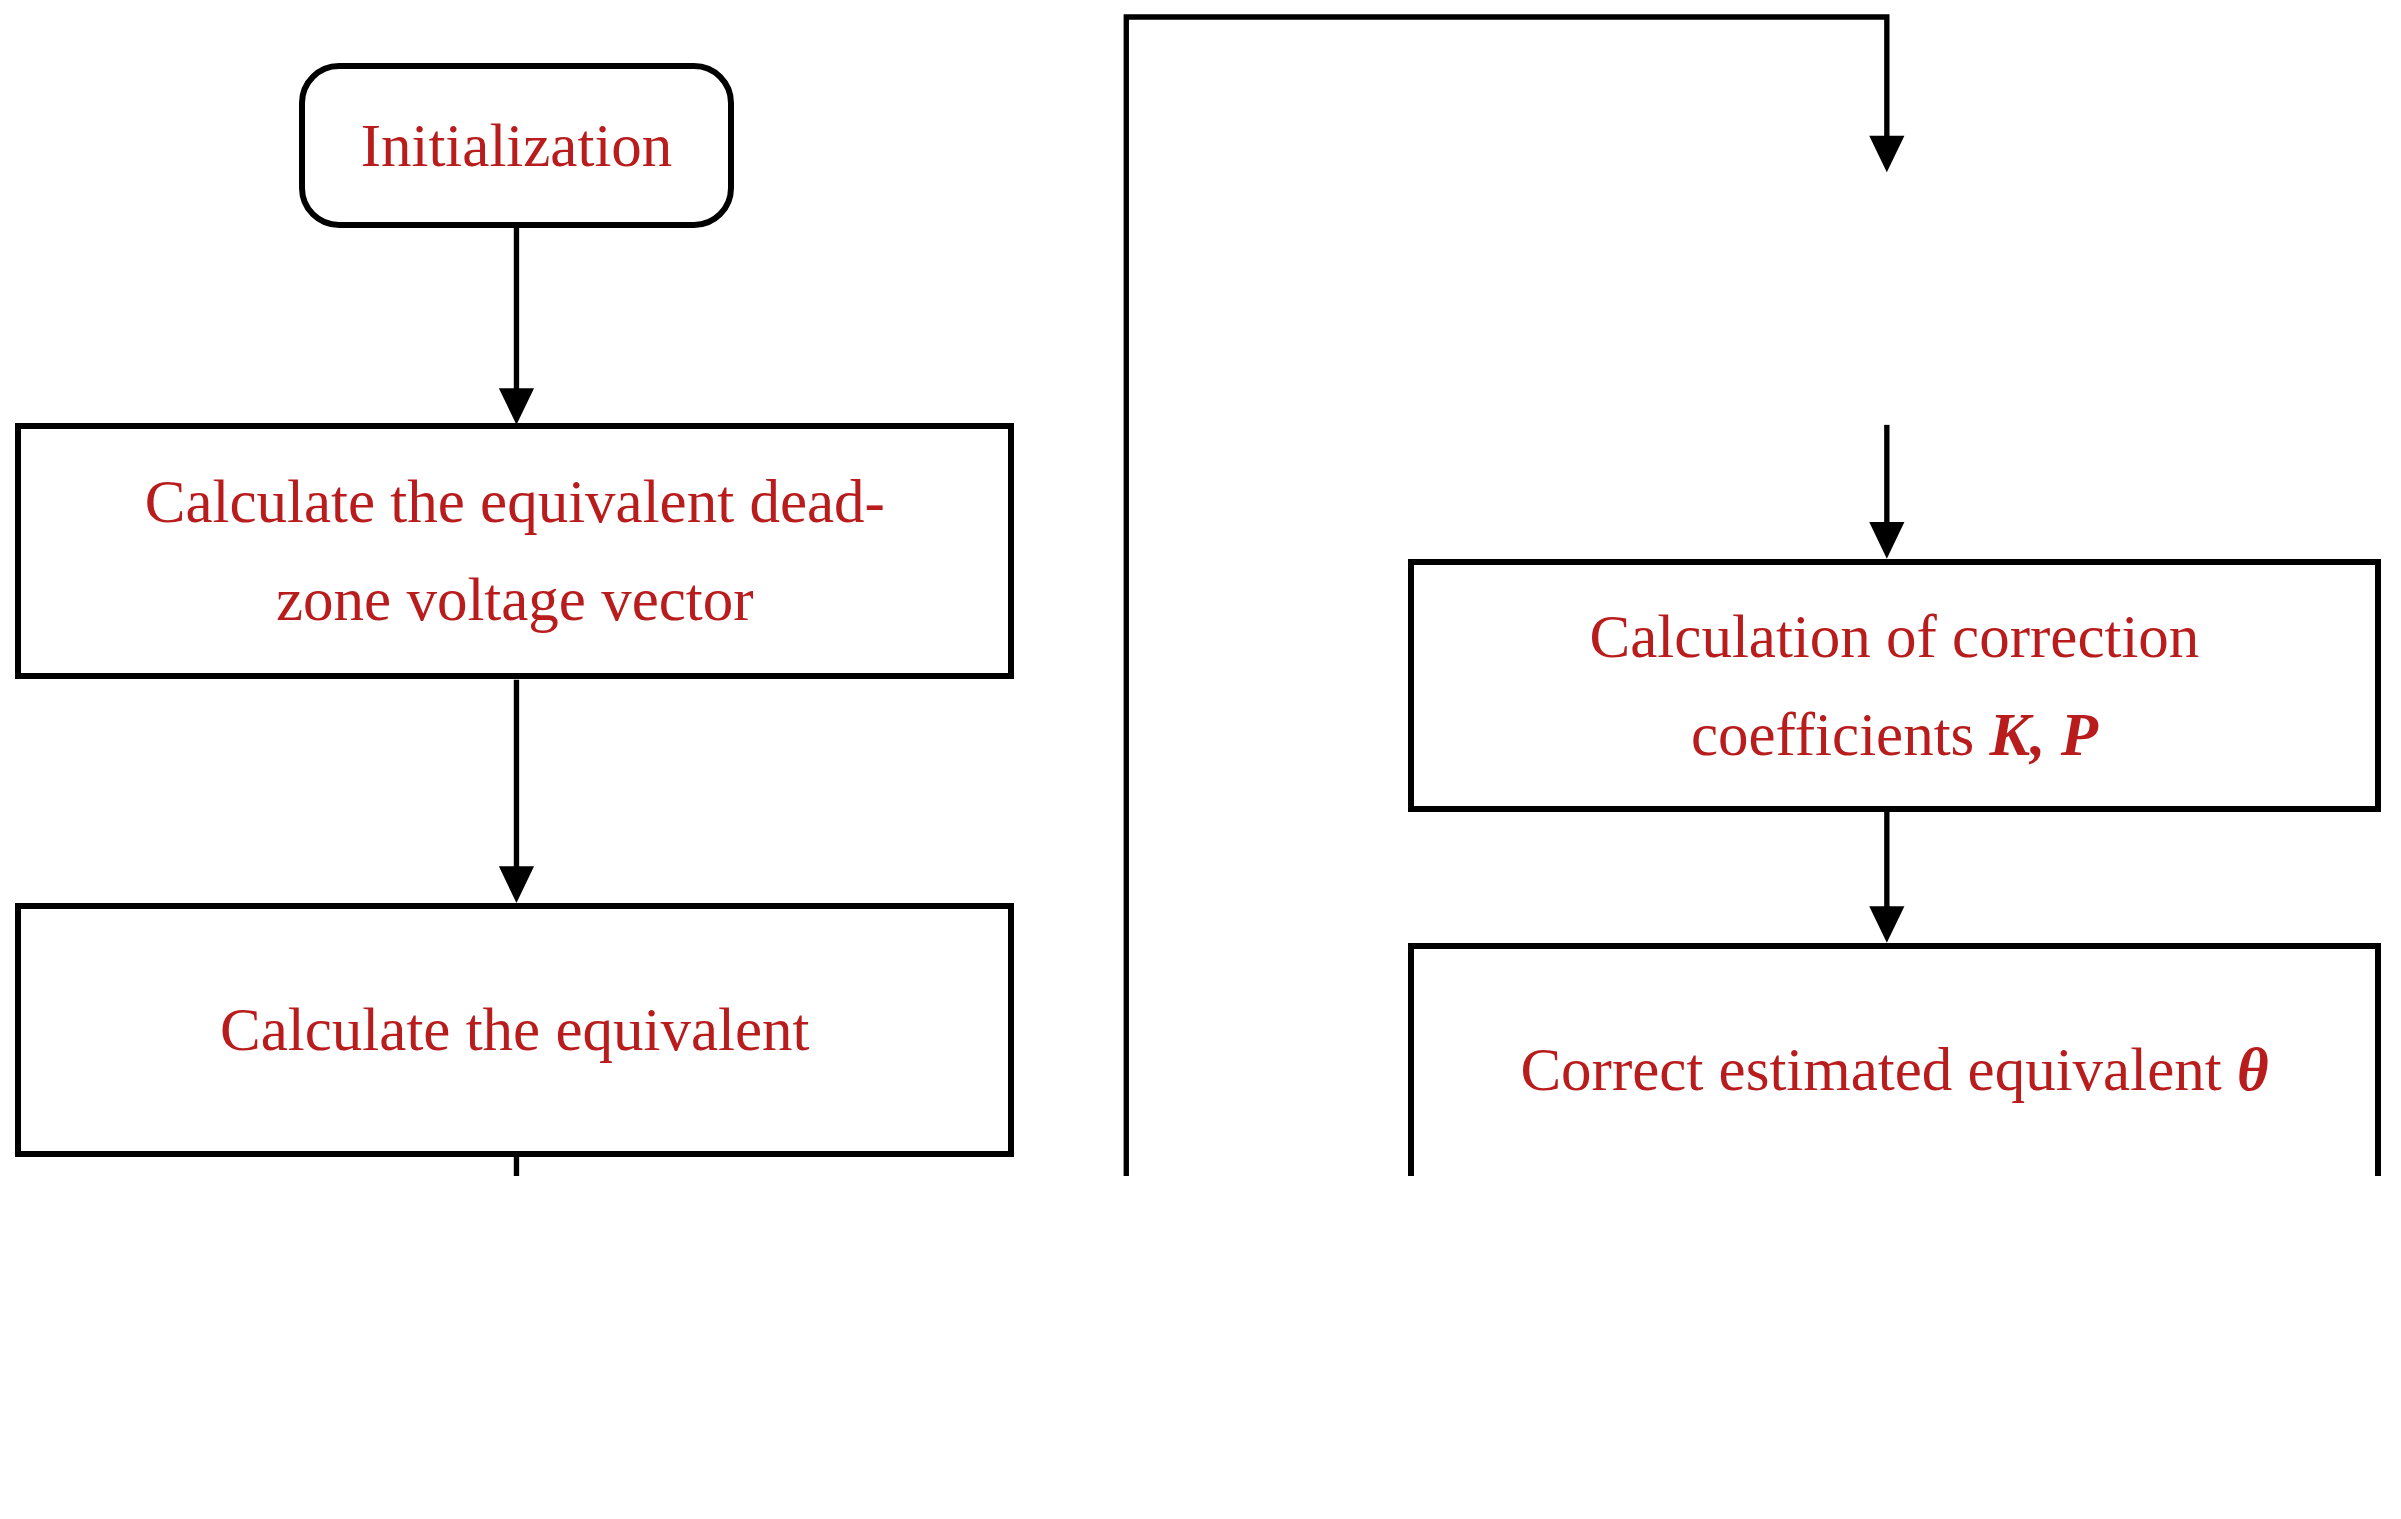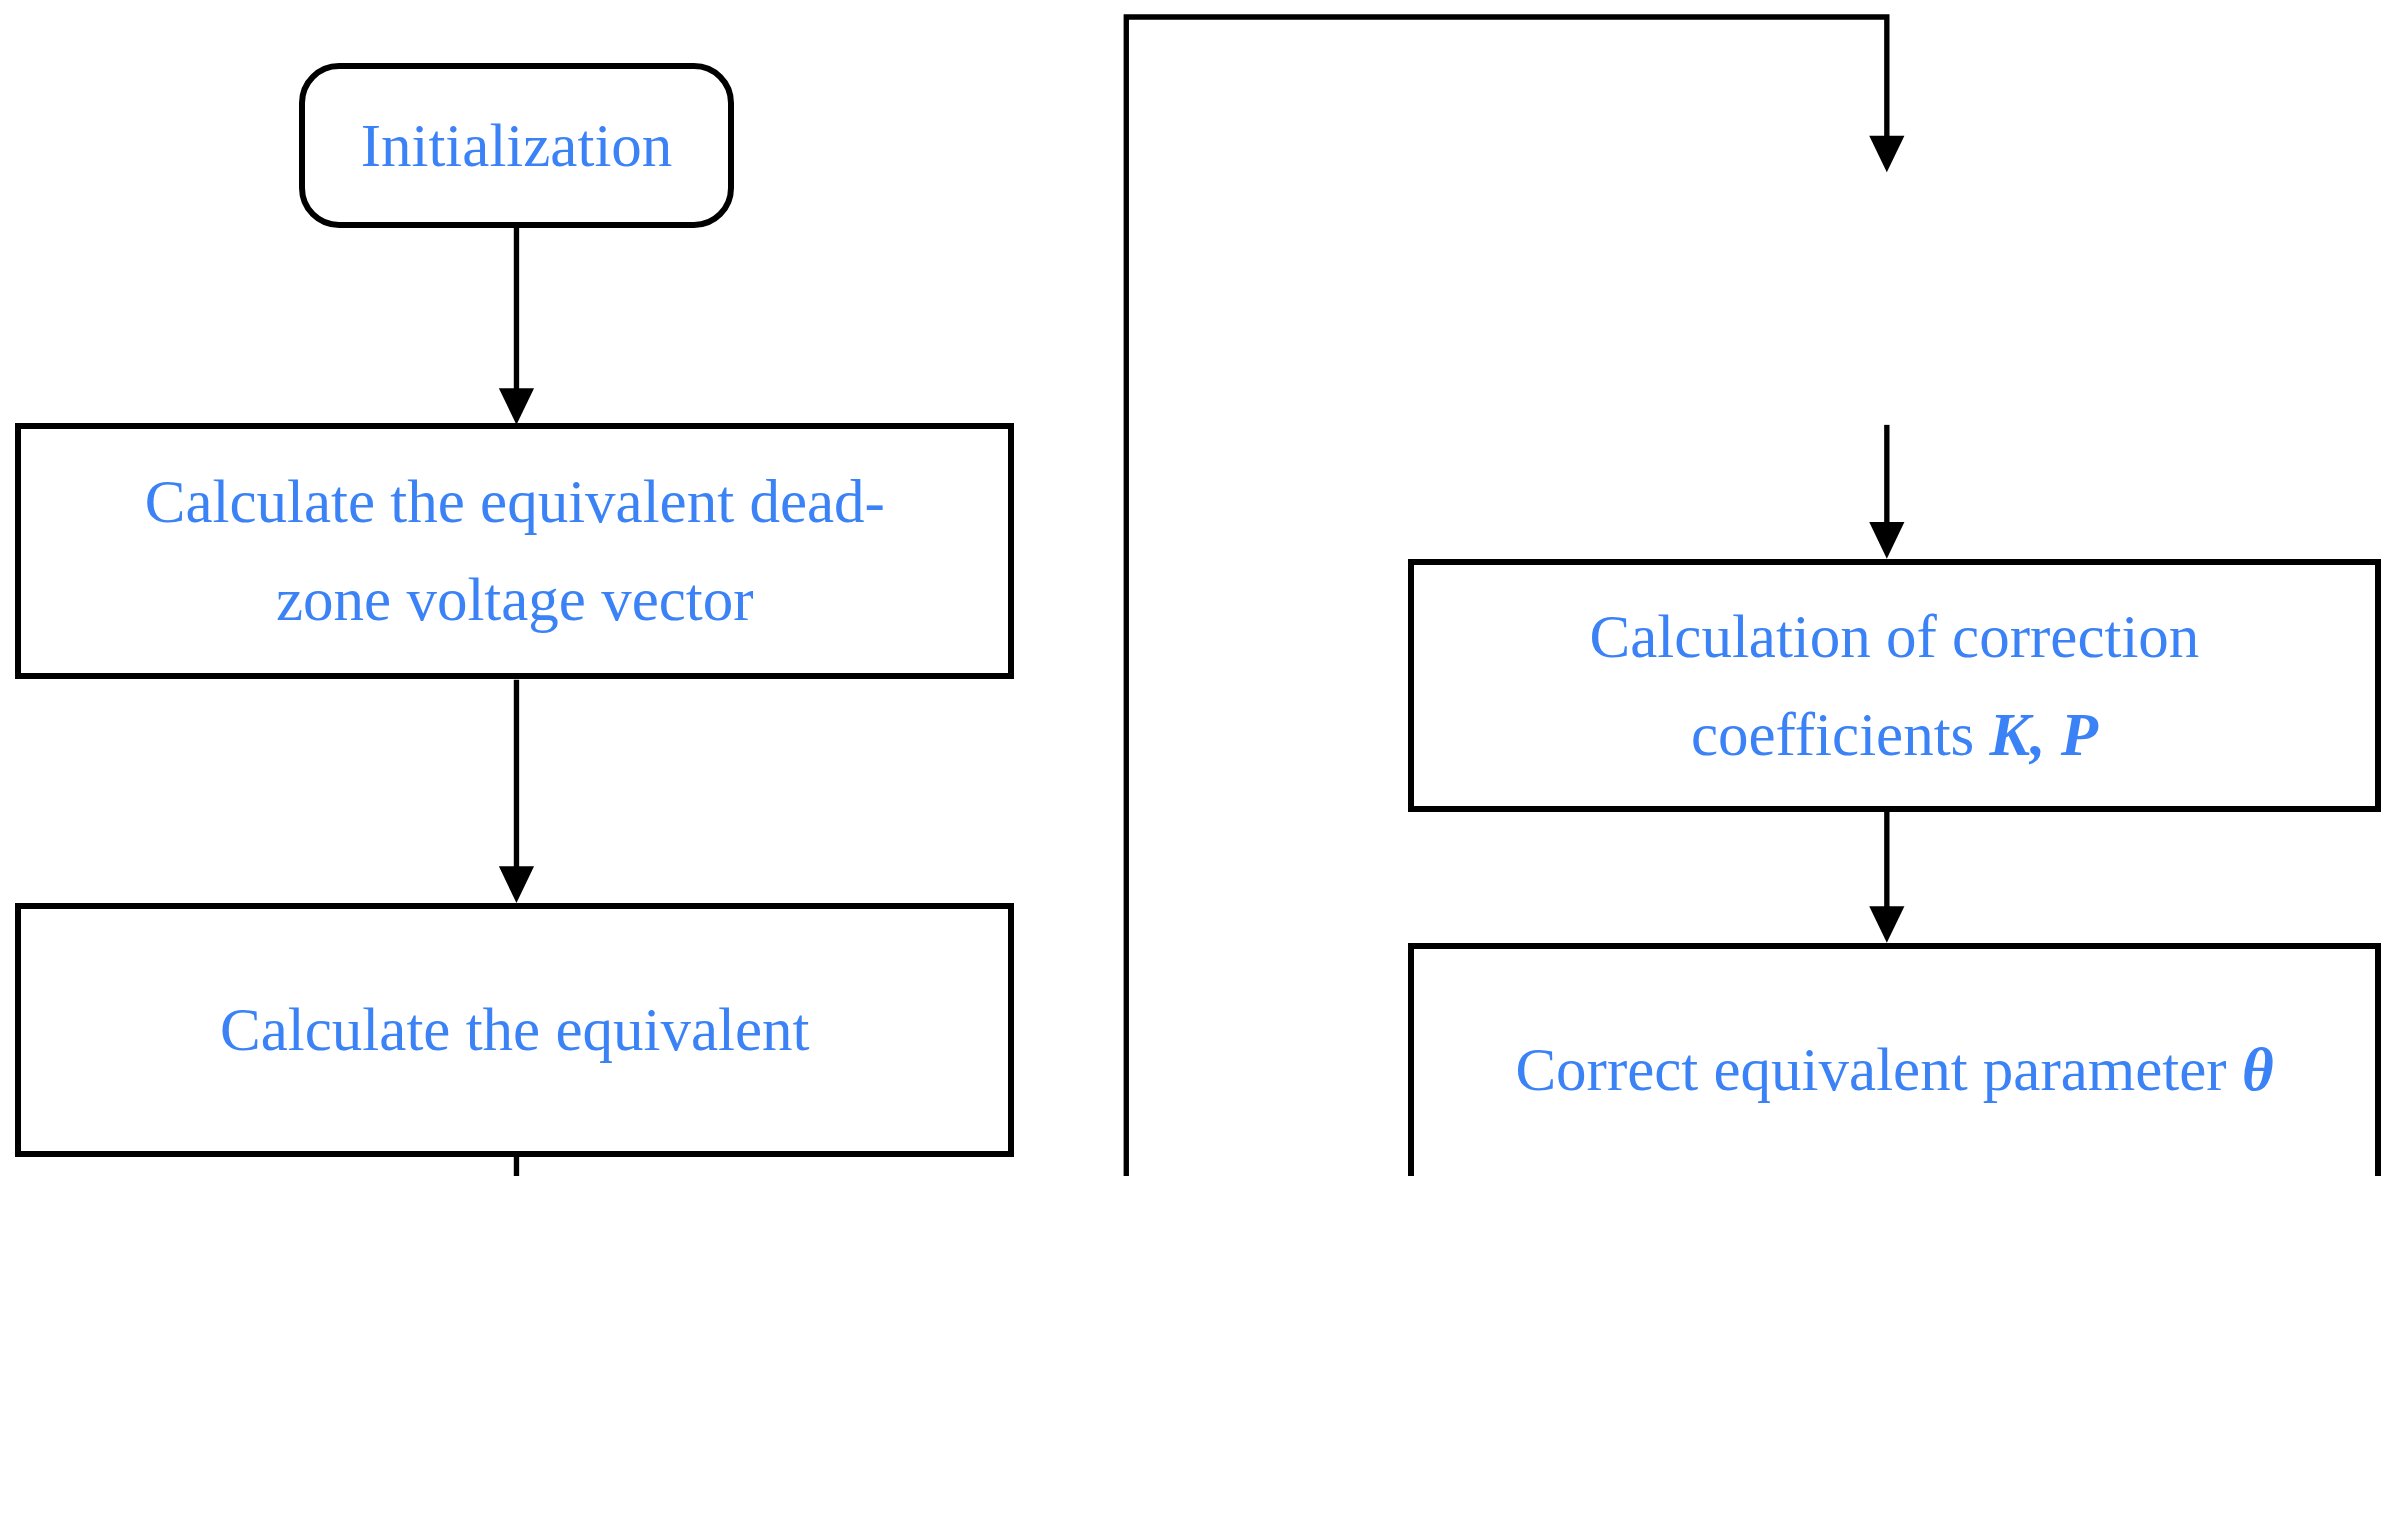--- a/index.html
+++ b/index.html
@@ -6,21 +6,21 @@
     margin: 0;
     padding: 0;
     background: #ffffff;
   }
   .canvas {
     position: relative;
     width: 2401px;
     height: 1176px;
     background: #ffffff;
     font-family: "Liberation Serif", serif;
-    color: #3b82f6;
+    color: #b91c1c;
     overflow: hidden;
   }
   .wires {
     position: absolute;
     left: 0;
     top: 0;
     width: 2401px;
     height: 1520px;
   }
   .node {
@@ -92,21 +92,21 @@
     <span class="ln">Calculate the equivalent</span>
   </div>
 
 
   <div class="node" id="node-calc">
     <span class="ln">Calculation of correction</span>
     <span class="ln"><span>coefficients </span><span class="math">K, P</span></span>
   </div>
 
   <div class="node" id="node-correct">
-    <span class="ln"><span>Correct equivalent parameter </span><span class="math">θ</span></span>
+    <span class="ln"><span>Correct estimated equivalent </span><span class="math">θ</span></span>
   </div>
 
   <div class="node rounded-lg" id="node-output">
     <span class="ln">Output</span>
   </div>
 
 </div>
 
 
 </body></html>

